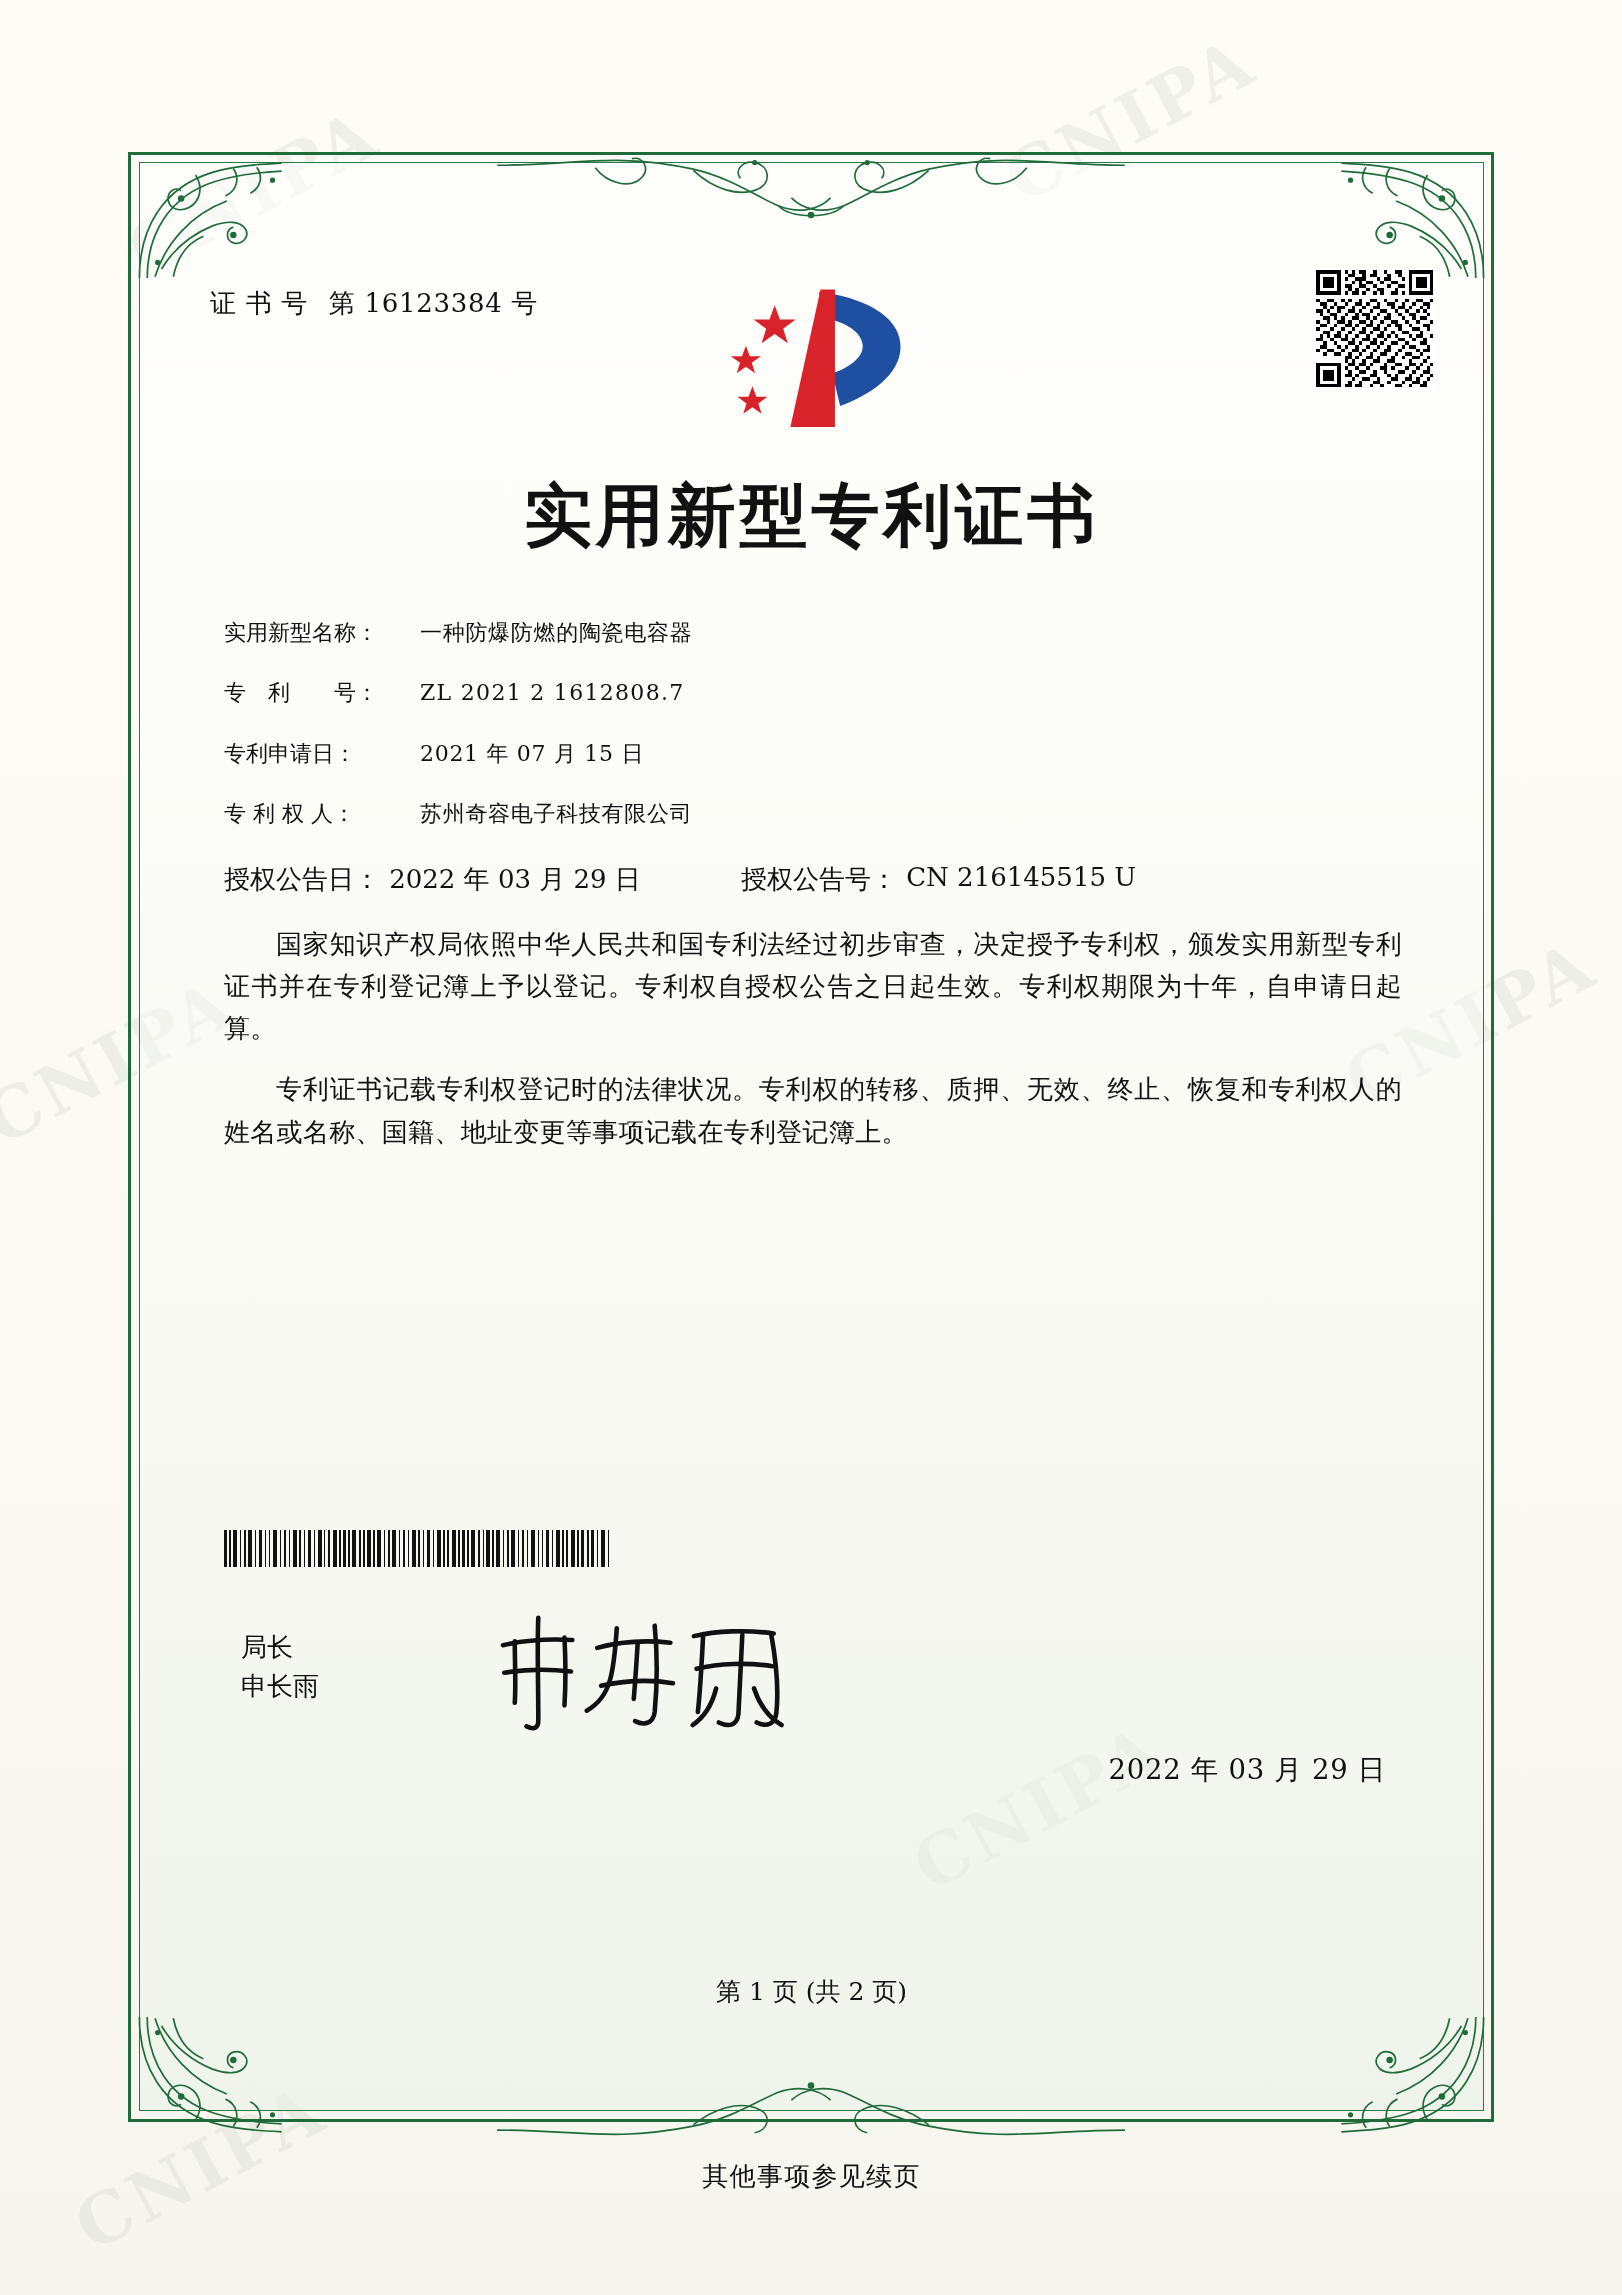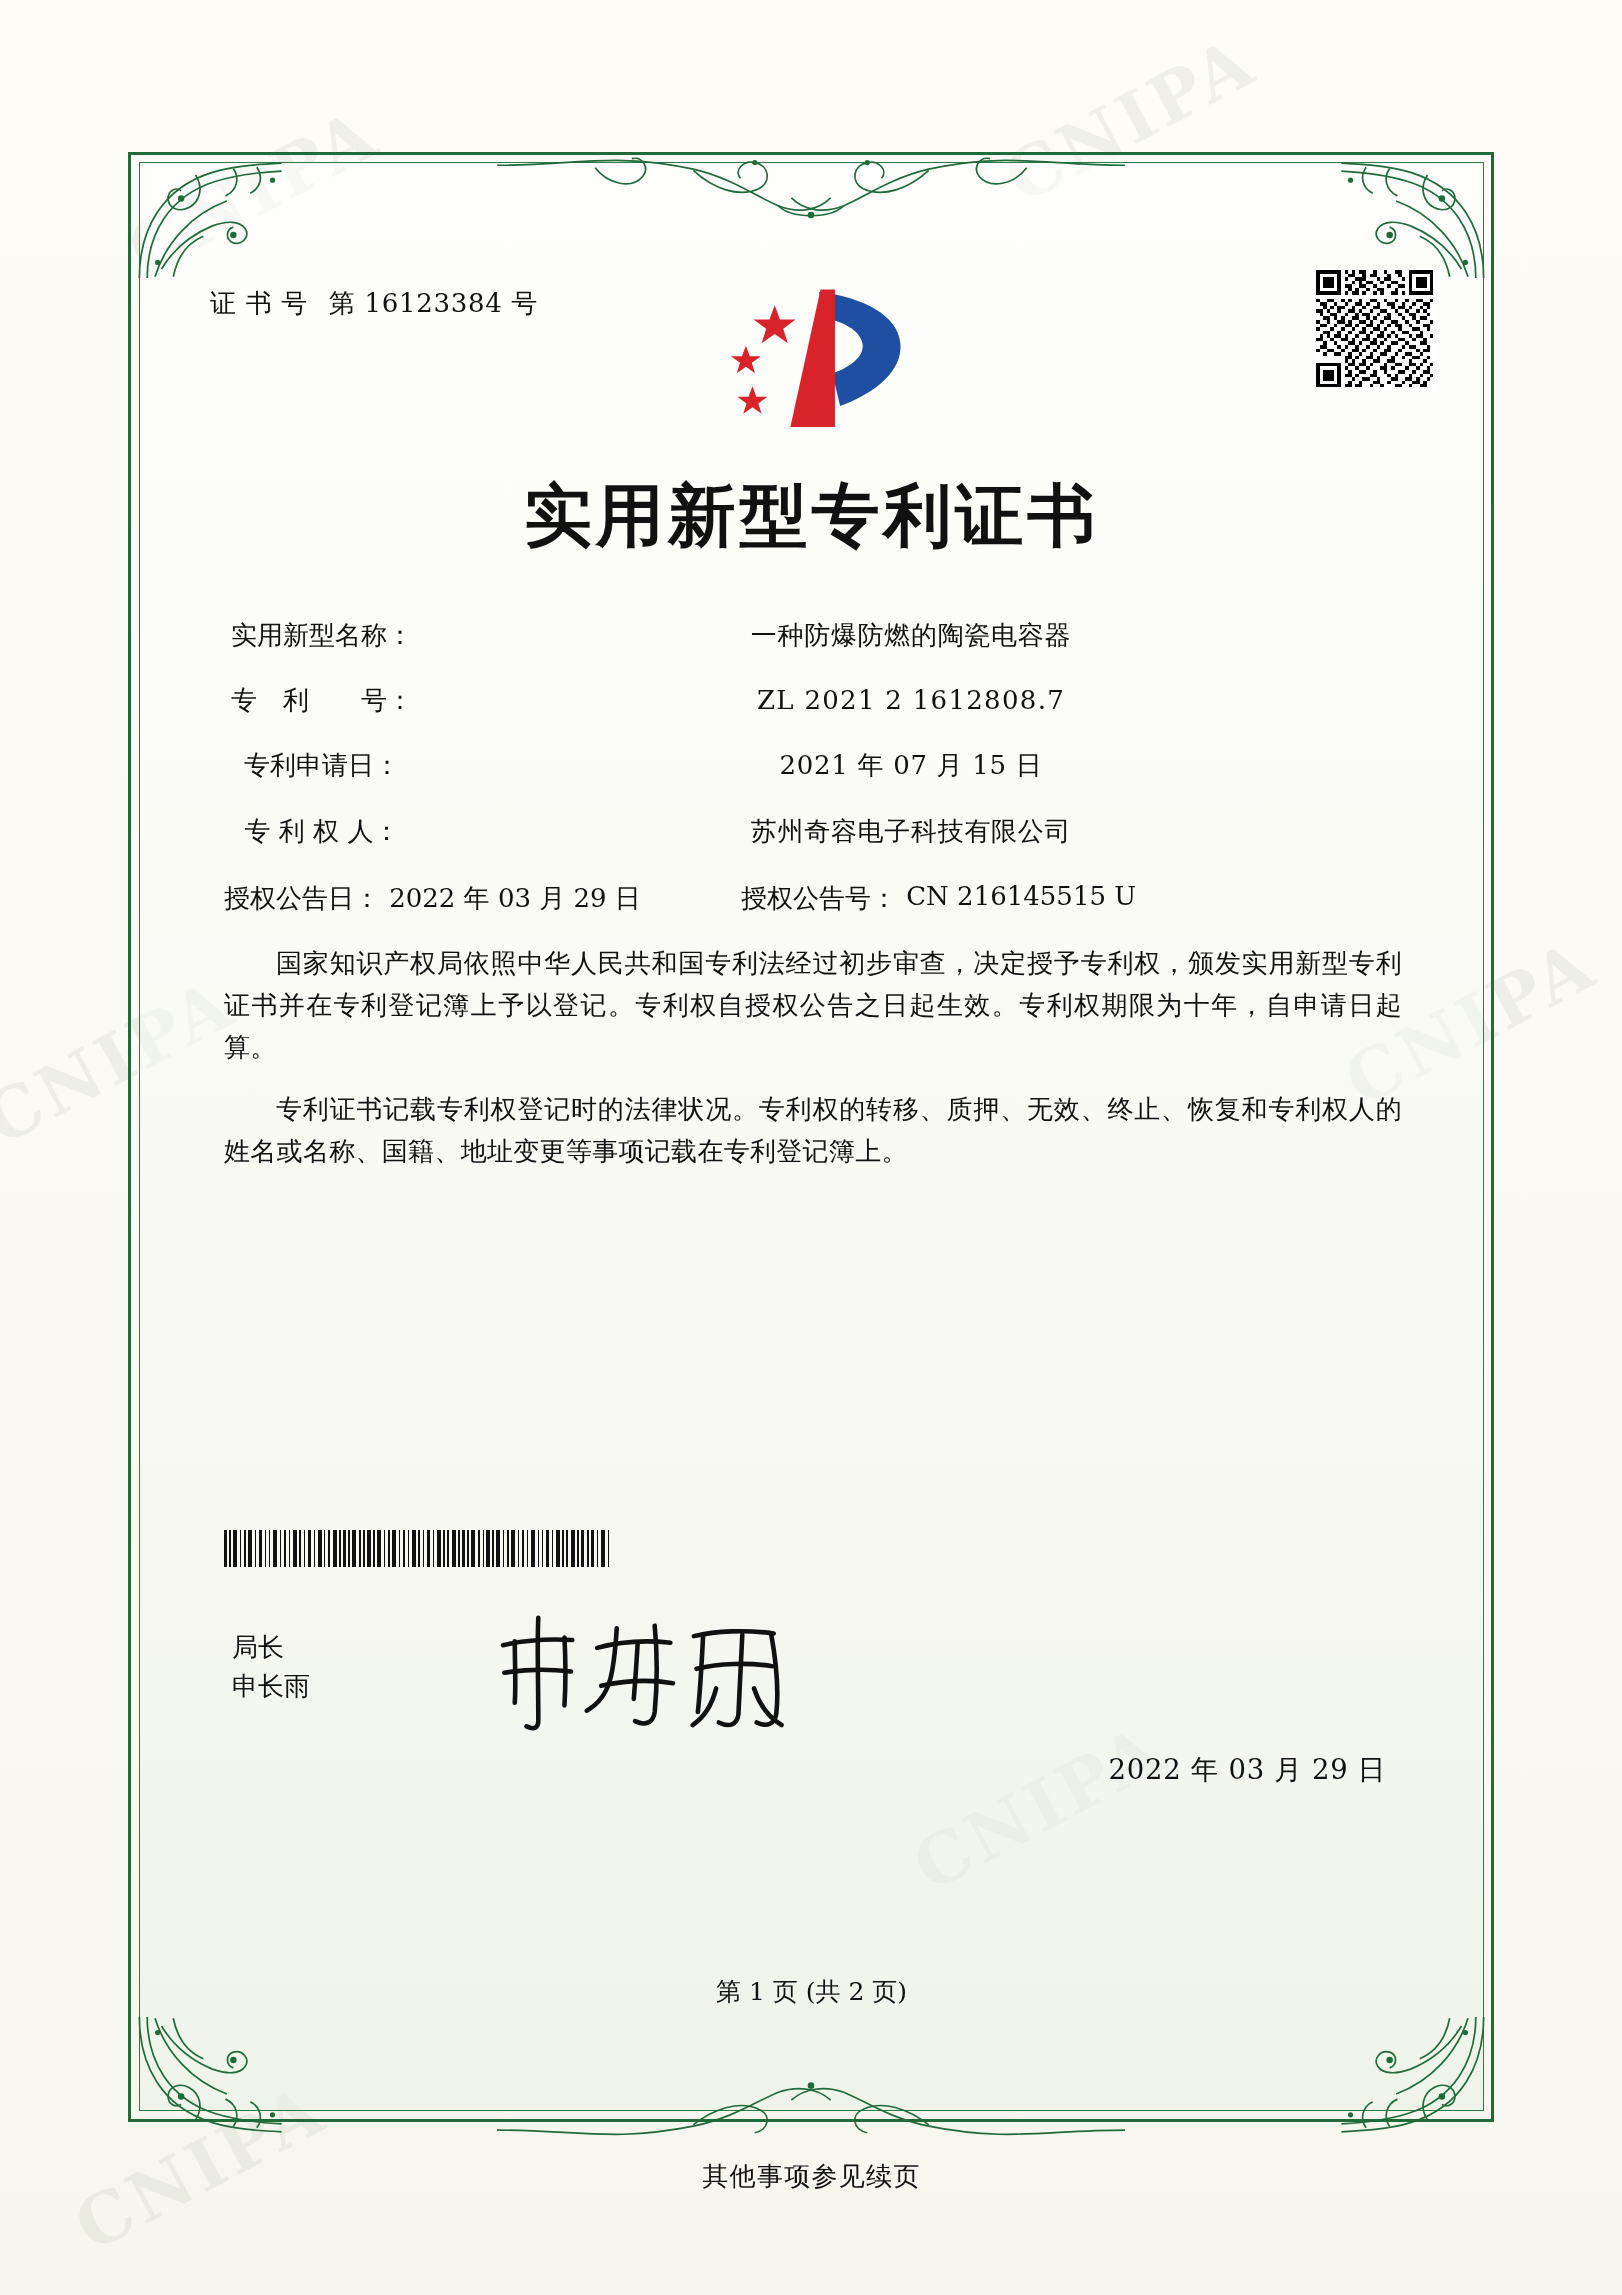--- a/index.html
+++ b/index.html
@@ -152,24 +152,23 @@
   .fields {
     position: absolute;
     left: 85px;
     top: 458px;
     width: 1178px;
   }
   .field {
     display: flex;
     align-items: baseline;
     margin-bottom: 34px;
-    font-size: 26px;
+    font-size: 22px;
     color: #111;
     line-height: 1.2;
-    text-align: center;
   }
   .f-label {
     width: 196px;
     flex: none;
     letter-spacing: 0px;
     white-space: nowrap;
   }
   .f-value {
     flex: 1;
     letter-spacing: 0.7px;
@@ -205,21 +204,21 @@
     top: 1368px;
     width: 432px;
     height: 37px;
     overflow: hidden;
   }
   .barcode svg { display:block; width:100%; height:100%; }
 
   
   .sig-label {
     position: absolute;
-    left: 93px;
+    left: 102px;
     top: 1466px;
     font-size: 26px;
     line-height: 1.5;
     color: #111;
   }
   .sig-img {
     position: absolute;
     left: 347px;
     top: 1440px;
     width: 340px;

